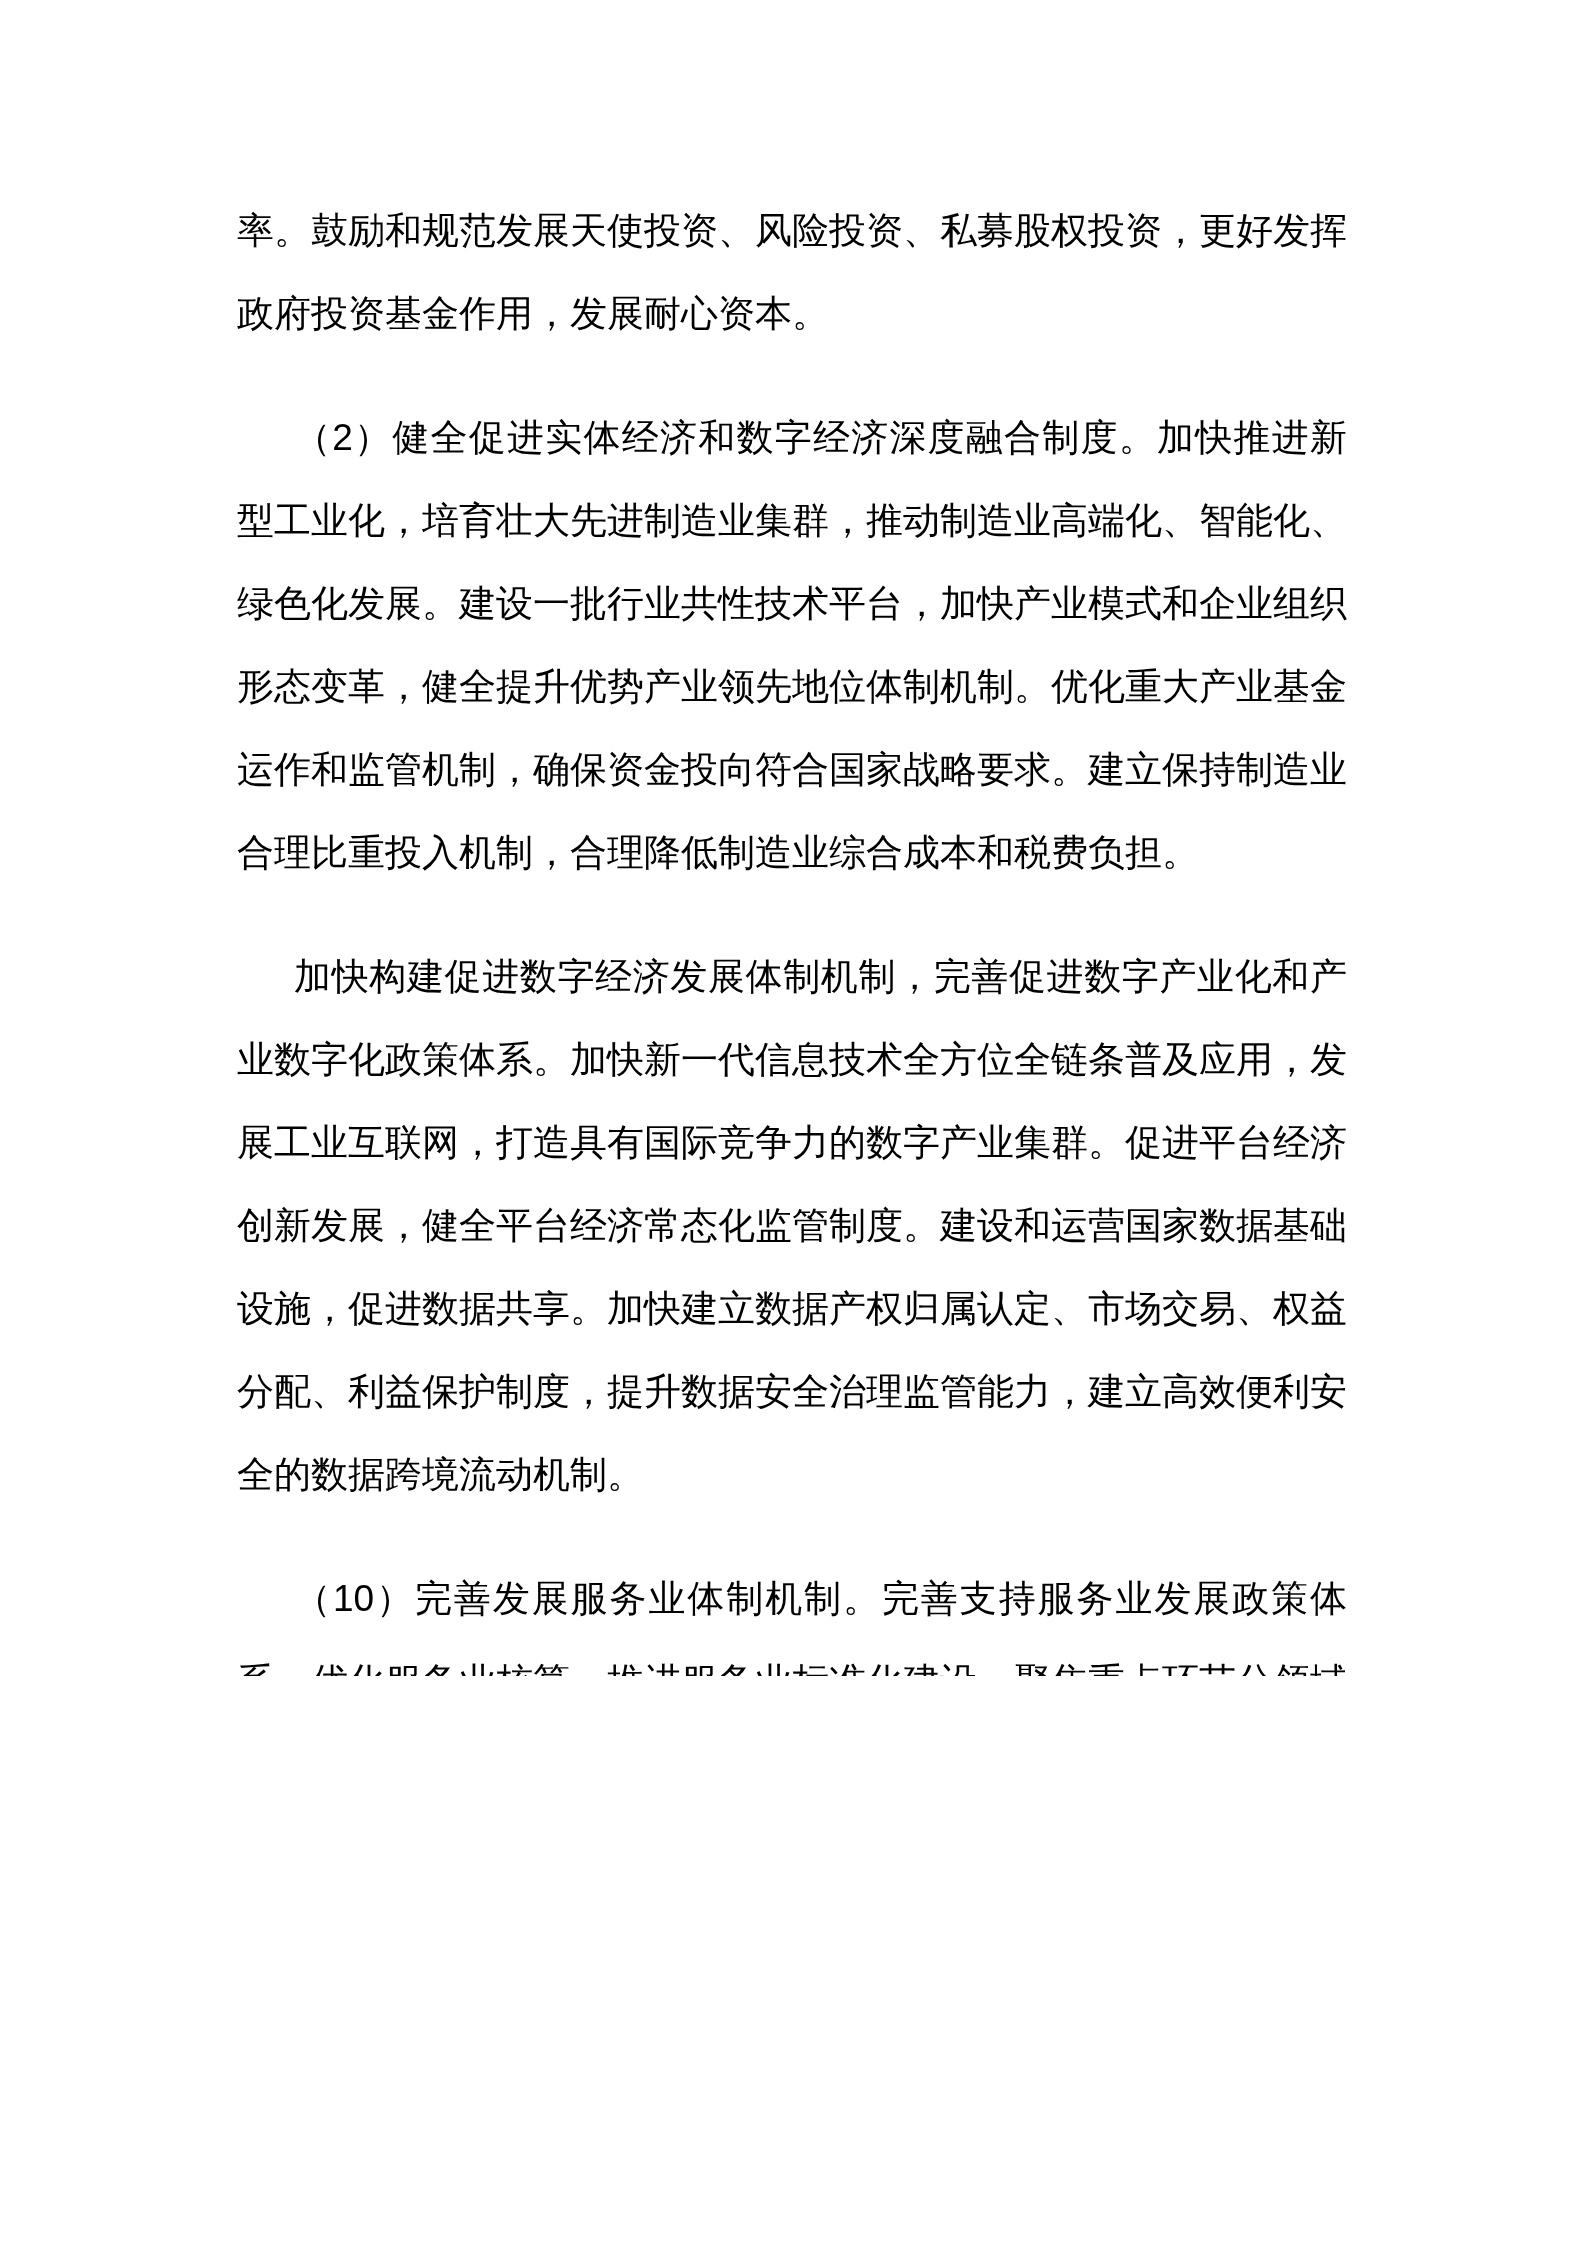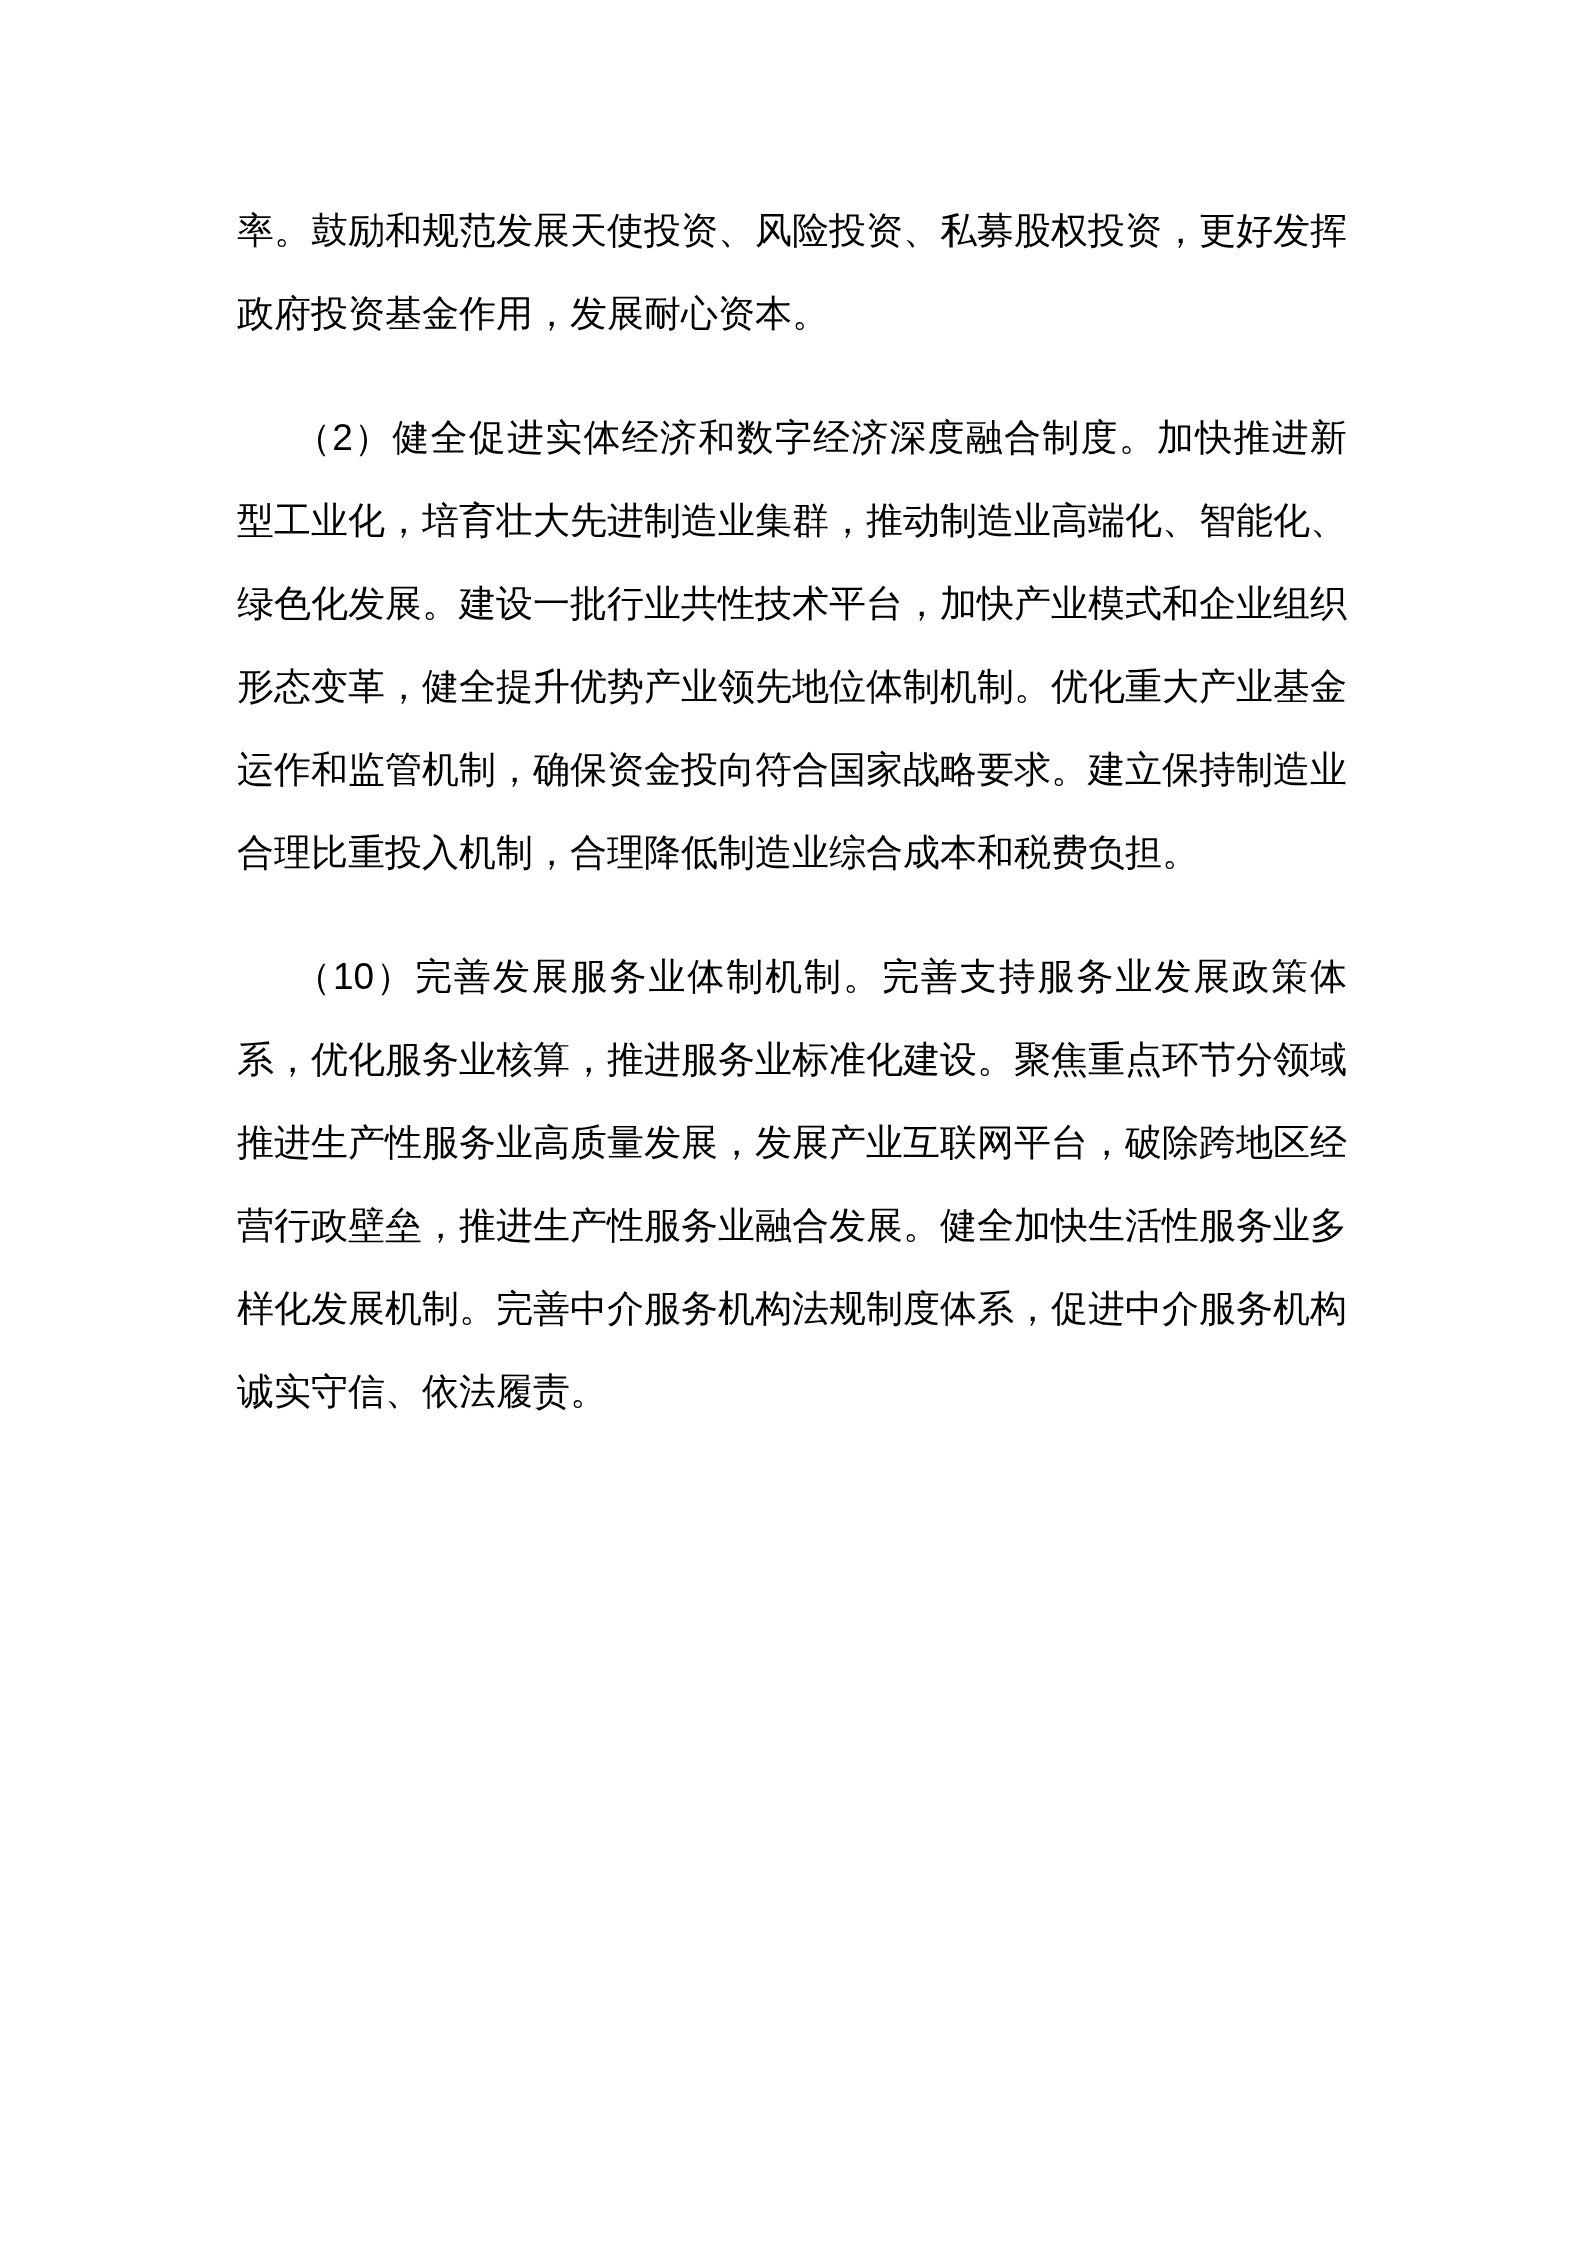--- a/index.html
+++ b/index.html
@@ -49,16 +49,17 @@
     letter-spacing: 2px;
   }
 </style>
 </head>
 <body>
 
 <div class="page">
   <div class="content">
     <p class="no-indent">率。鼓励和规范发展天使投资、风险投资、私募股权投资，更好发挥政府投资基金作用，发展耐心资本。</p>
     <p class="indent">（2）健全促进实体经济和数字经济深度融合制度。加快推进新型工业化，培育壮大先进制造业集群，推动制造业高端化、智能化、绿色化发展。建设一批行业共性技术平台，加快产业模式和企业组织形态变革，健全提升优势产业领先地位体制机制。优化重大产业基金运作和监管机制，确保资金投向符合国家战略要求。建立保持制造业合理比重投入机制，合理降低制造业综合成本和税费负担。</p>
+    <p class="indent">加快构建促进数字经济发展体制机制，完善促进数字产业化和产业数字化政策体系。加快新一代信息技术全方位全链条普及应用，发展工业互联网，打造具有国际竞争力的数字产业集群。促进平台经济创新发展，健全平台经济常态化监管制度。建设和运营国家数据基础设施，促进数据共享。加快建立数据产权归属认定、市场交易、权益分配、利益保护制度，提升数据安全治理监管能力，建立高效便利安全的数据跨境流动机制。</p>
     <p class="indent">（10）完善发展服务业体制机制。完善支持服务业发展政策体系，优化服务业核算，推进服务业标准化建设。聚焦重点环节分领域推进生产性服务业高质量发展，发展产业互联网平台，破除跨地区经营行政壁垒，推进生产性服务业融合发展。健全加快生活性服务业多样化发展机制。完善中介服务机构法规制度体系，促进中介服务机构诚实守信、依法履责。</p>
   </div>
   <div class="page-number">— 10 —</div>
 </div>
 
 </body></html>

